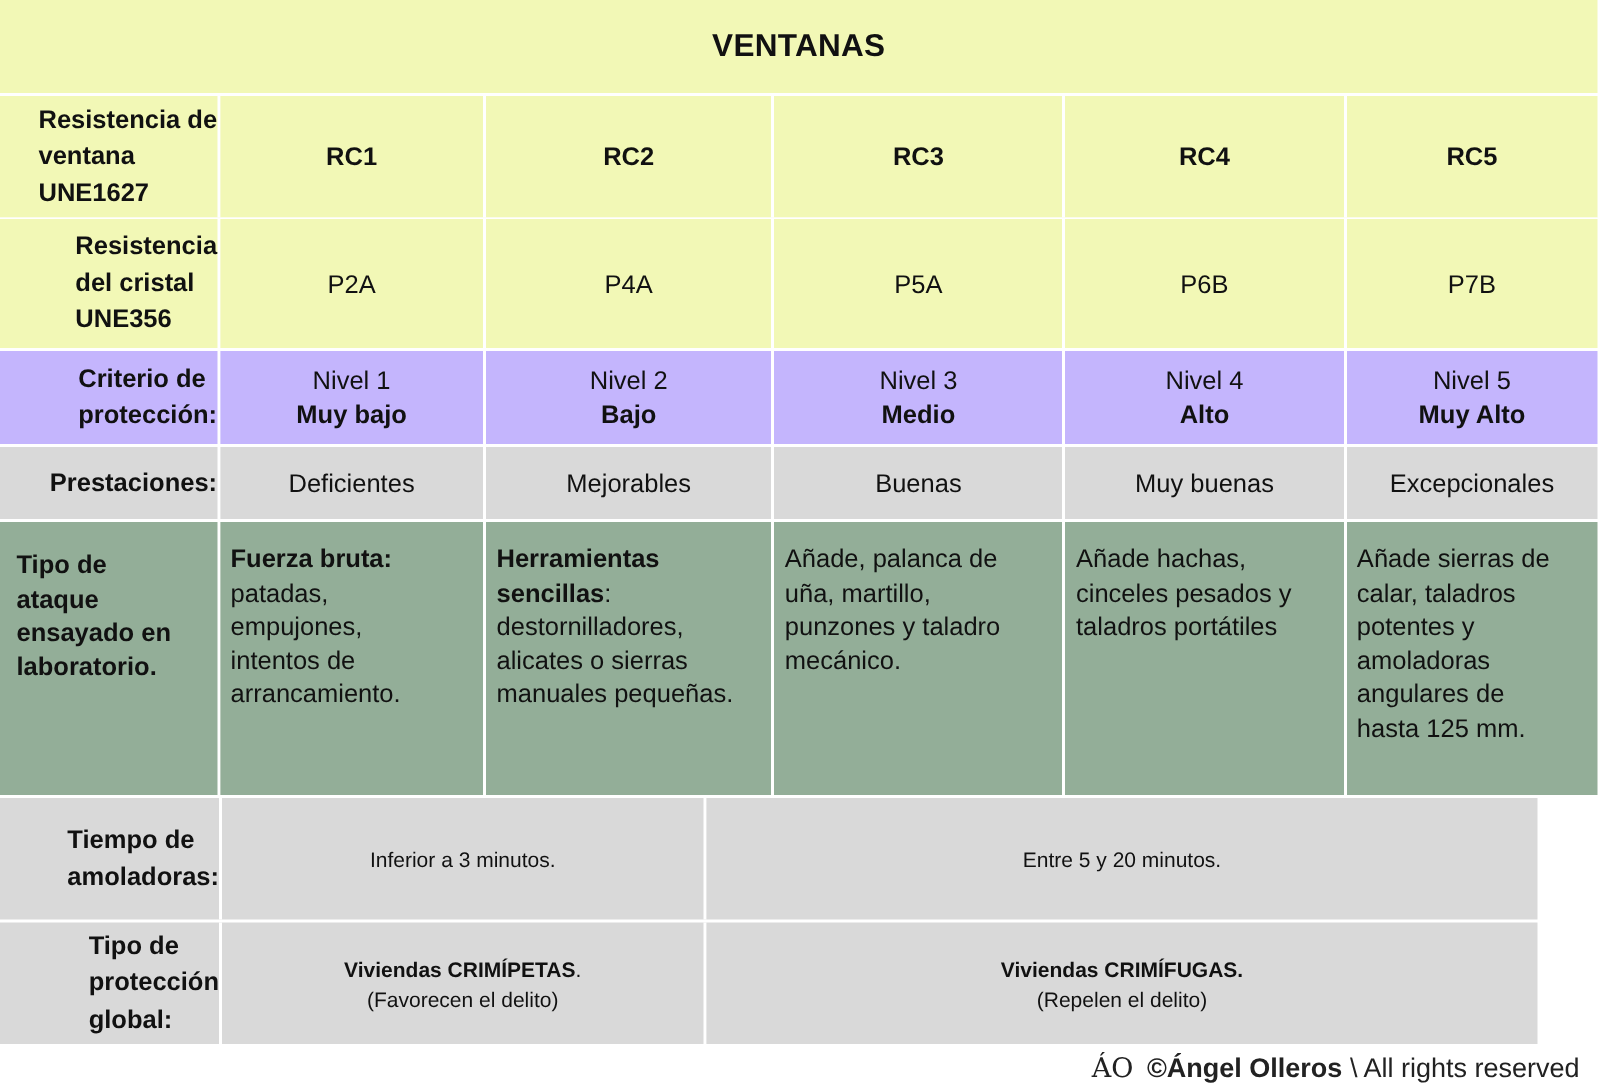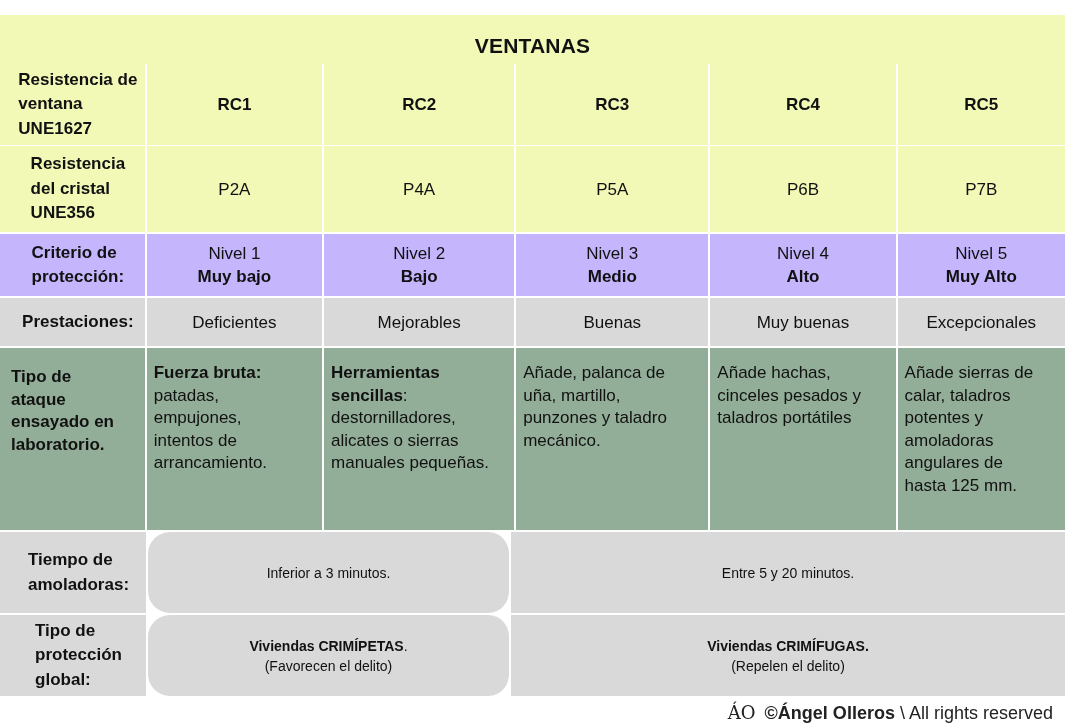--- a/index.html
+++ b/index.html
@@ -1,32 +1,32 @@
 <!DOCTYPE html>
 <html><head>
 <meta charset="utf-8">
 <style>
   html, body { margin: 0; padding: 0; background: #ffffff; }
   body { width: 1067px; height: 725px; position: relative; overflow: hidden;
          font-family: "Liberation Sans", sans-serif; color: #111; }
-  .title { position: absolute; left: 0; top: 15px; width: 1065px; height: 62px;
+  .title { position: absolute; left: 0; top: 0; width: 1065px; height: 62px;
            background: #f2f8b6; display: flex; align-items: center; justify-content: center;
            font-weight: bold; font-size: 21px; letter-spacing: 0.2px; }
   .row { position: absolute; left: 0; width: 1065px; display: flex; }
   .cell { box-sizing: border-box; border-right: 2px solid #ffffff; display: flex;
           align-items: center; justify-content: center; text-align: center; font-size: 17px; line-height: 23px; }
   .cell:last-child { border-right: none; }
-  .lab { justify-content: center; text-align: left; padding-left: 11px; font-weight: bold; font-size: 17px; line-height: 24.5px; }
+  .lab { justify-content: flex-end; text-align: left; padding-left: 11px; font-weight: bold; font-size: 17px; line-height: 24.5px; }
   .yellow { background: #f2f8b6; }
   .lgray { background: #c4b5fd; }
   .gray { background: #d9d9d9; }
   .green { background: #93ae98; }
   .c0 { width: 148px; } .c1 { width: 179px; } .c2 { width: 194px; }
   .c3 { width: 196px; } .c4 { width: 189px; } .c5 { width: 169px; }
-  .c12 { width: 363px; border-radius: 22px; } .c345 { width: 554px; }
+  .c12 { width: 323px; } .c345 { width: 554px; }
   .b { font-weight: bold; }
   .attack { align-items: flex-start; justify-content: flex-start; text-align: left; padding: 14px 7px 0 7px; line-height: 22.5px; font-size: 17px; }
   .attack.lab { padding-left: 11px; padding-top: 18px; font-size: 17px; line-height: 22.5px; }
   .small { font-size: 14px; line-height: 20px; }
   .footer { position: absolute; right: 14px; top: 702px; font-size: 18px; color: #222; white-space: nowrap; }
   .footer .name { font-weight: bold; }
   .footer .sep { font-weight: normal; }
   .logo { font-family: "DejaVu Serif", serif; margin-right: 4px; }
 </style>
 </head>

